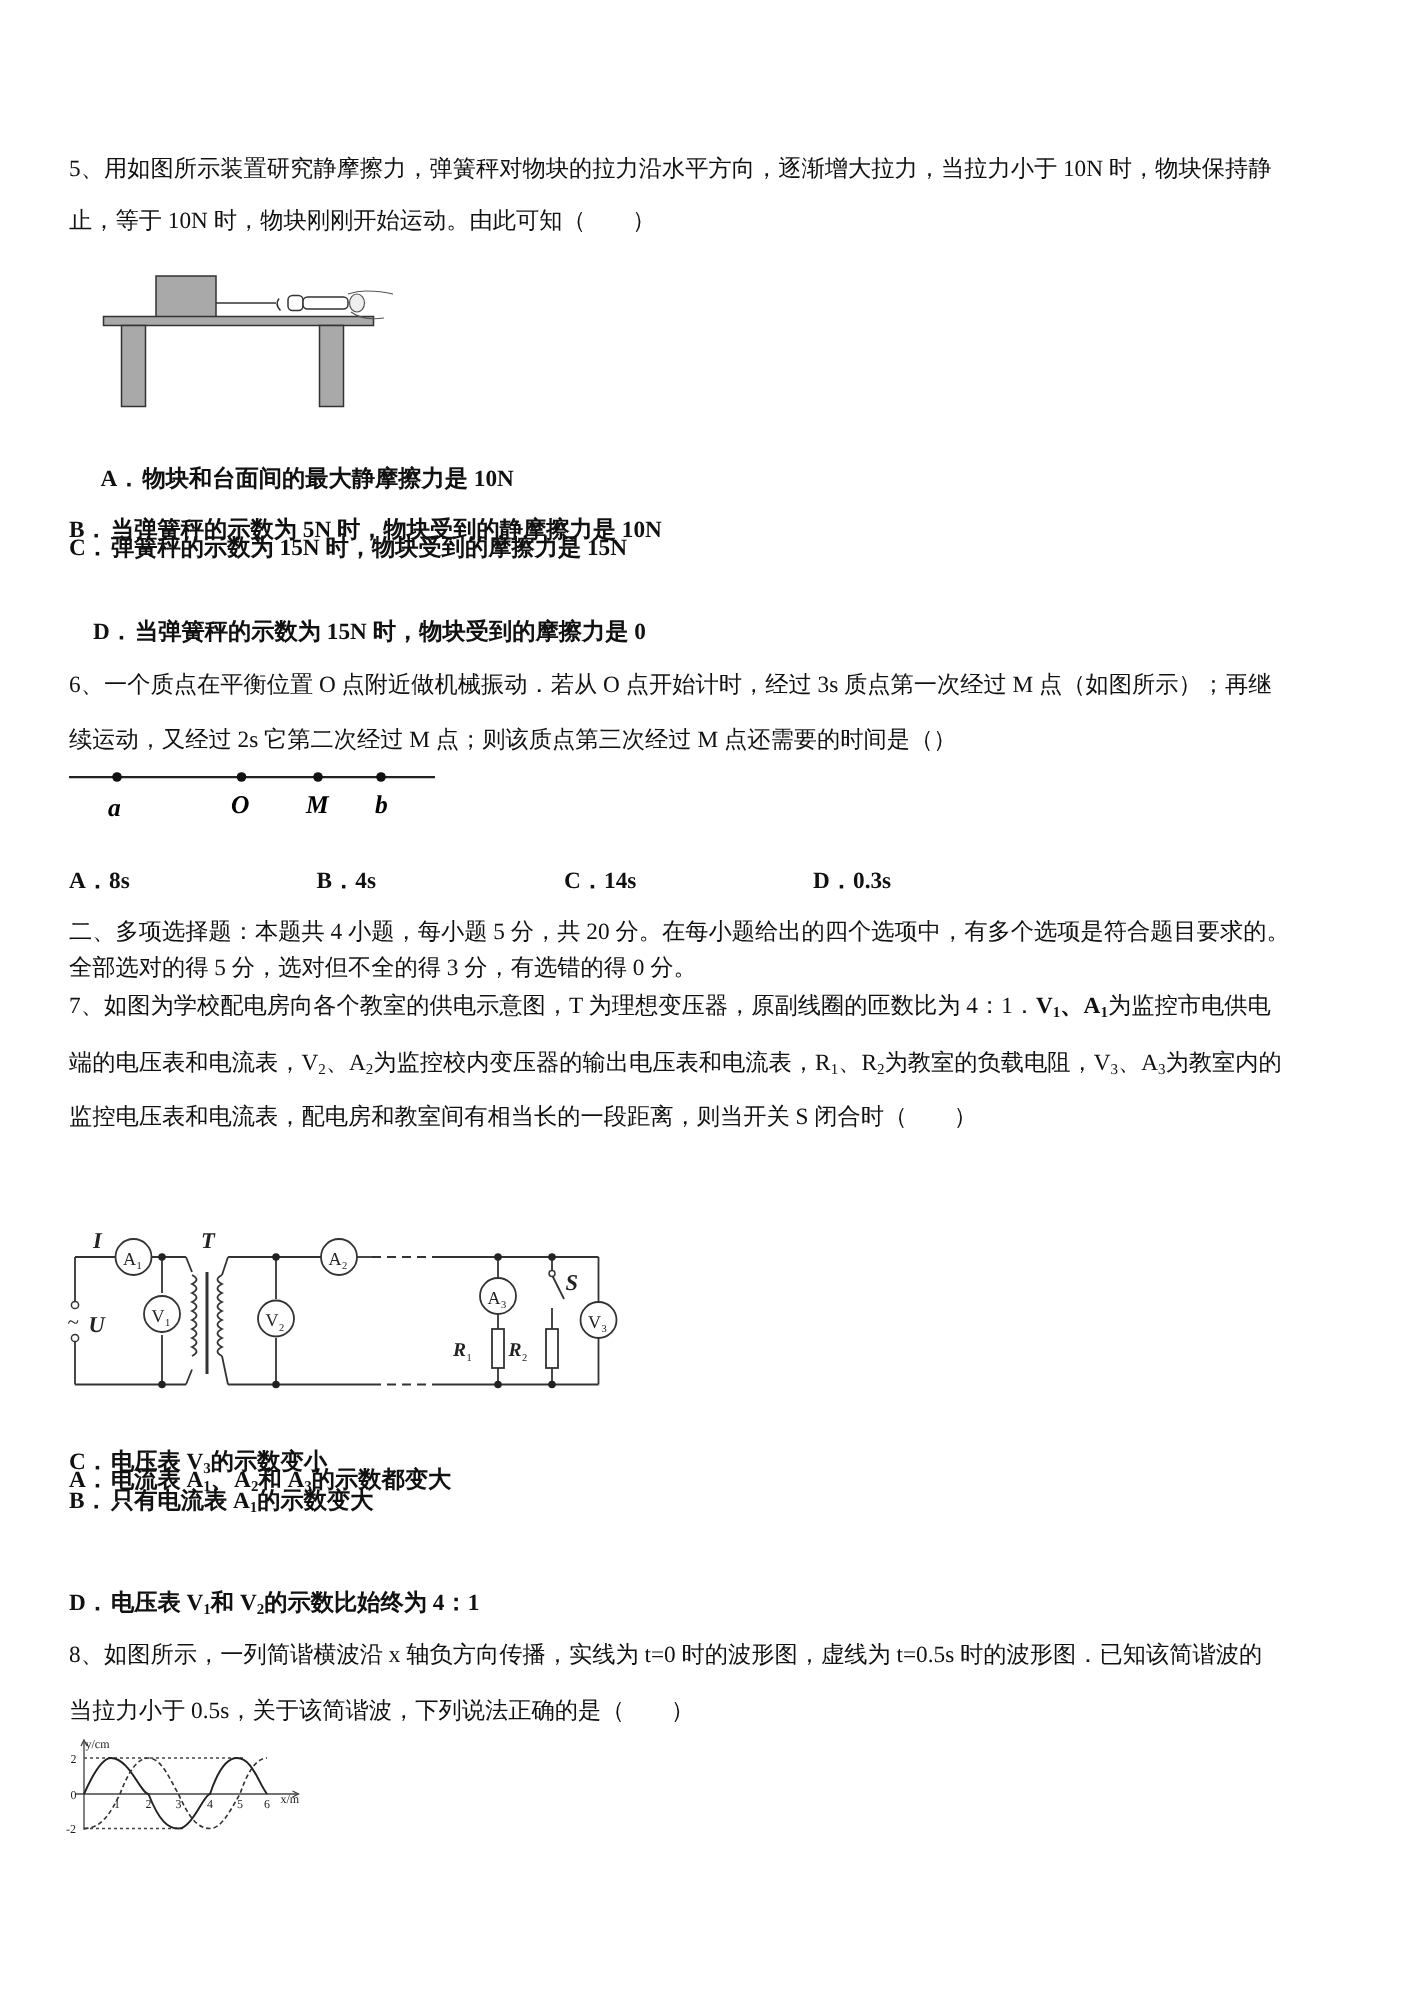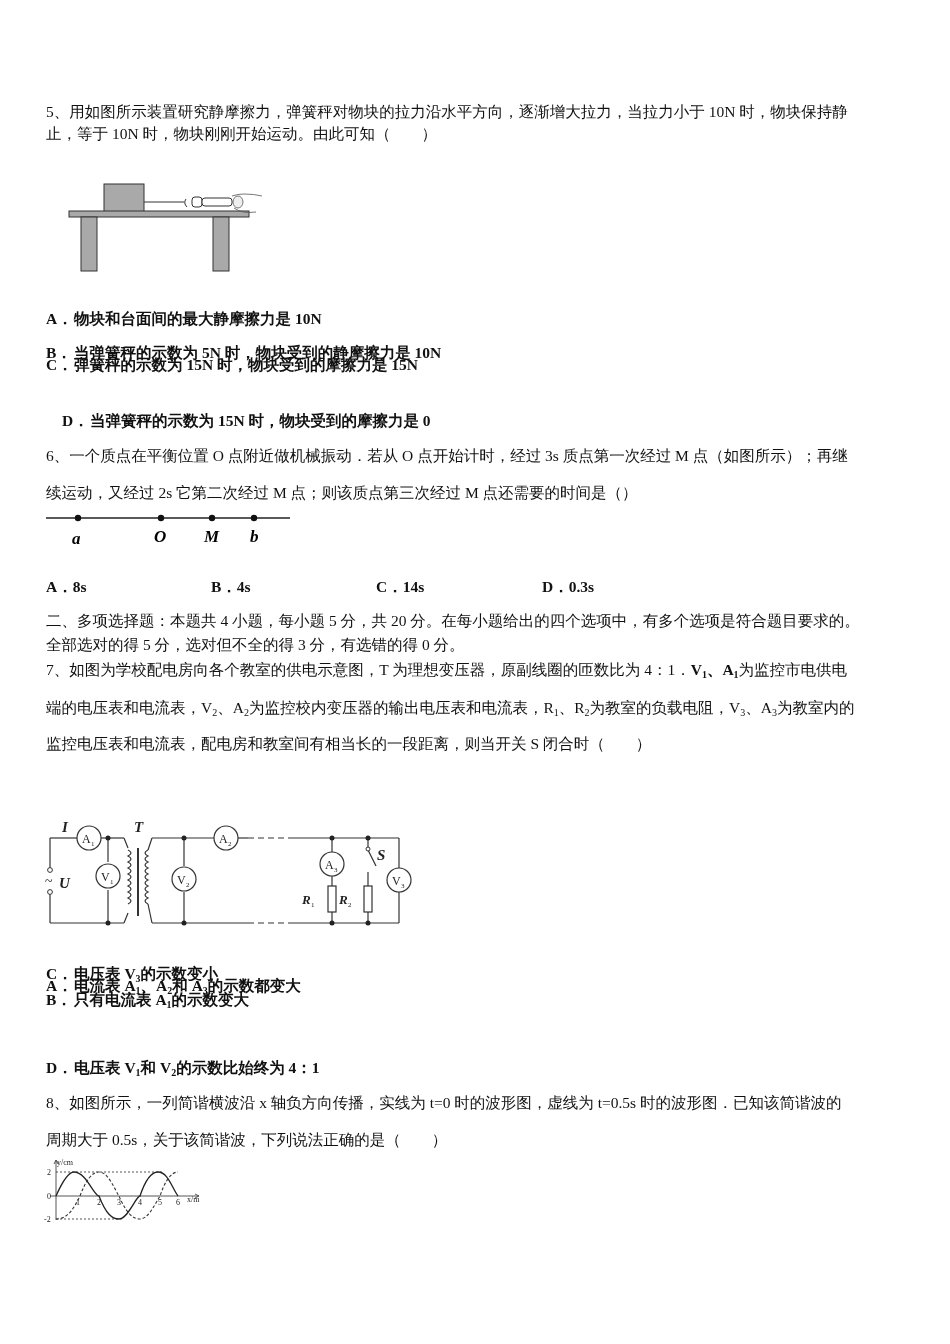--- a/index.html
+++ b/index.html
@@ -12,36 +12,36 @@
   .opt { font-weight: bold; }
   .row-opts { position: absolute; top: 577px; left: 46px; font-size: 15.5px; font-weight: bold; }
   .row-opts span.o { position: absolute; white-space: nowrap; }
   .fig { position: absolute; }
   sub { font-size: 10px; vertical-align: -3px; line-height: 0; }
 </style>
 </head>
 <body>
 
 <div class="line q" style="top:102px;">5、用如图所示装置研究静摩擦力，弹簧秤对物块的拉力沿水平方向，逐渐增大拉力，当拉力小于 10N 时，物块保持静</div>
-<div class="line q" style="top:124px;">止，等于 10N 时，物块刚刚开始运动。由此可知（　　）</div>
+<div class="line q" style="top:137px;">止，等于 10N 时，物块刚刚开始运动。由此可知（　　）</div>
 
 <svg class="fig" style="left:68px;top:182px;" width="200" height="92" viewBox="0 0 200 92">
   <rect x="36" y="2" width="40" height="28" fill="#a9a9a9" stroke="#333" stroke-width="1"></rect>
   <rect x="1" y="29" width="180" height="6" fill="#a9a9a9" stroke="#333" stroke-width="1"></rect>
   <rect x="13" y="35" width="16" height="54" fill="#a9a9a9" stroke="#333" stroke-width="1"></rect>
   <rect x="145" y="35" width="16" height="54" fill="#a9a9a9" stroke="#333" stroke-width="1"></rect>
   <line x1="76" y1="20" x2="116" y2="20" stroke="#333" stroke-width="1"></line>
   <path d="M118 17 q-3 4 1 8" fill="none" stroke="#333"></path>
   <rect x="124" y="15" width="10" height="10" rx="3" fill="#fff" stroke="#333"></rect>
   <rect x="134" y="16" width="30" height="8" rx="3" fill="#fff" stroke="#333"></rect>
   <path d="M164 14 q6 -2 12 -2 q10 0 18 2 M166 26 q8 6 22 4" fill="none" stroke="#555" stroke-width="0.8"></path>
   <ellipse cx="170" cy="20" rx="5" ry="6" fill="#eee" stroke="#555" stroke-width="0.8"></ellipse>
 </svg>
 
-<div class="line" style="top:309px;">
+<div class="line" style="top:309px;margin-left:21px;">
   <span class="opt-label">A．</span><span class="opt">物块和台面间的最大静摩擦力是 10N</span>
 </div>
 <div class="line" style="top:343px;">
   <span class="opt-label">B．</span><span class="opt">当弹簧秤的示数为 5N 时，物块受到的静摩擦力是 10N</span>
 </div>
 <div class="line" style="top:355px;">
   <span class="opt-label">C．</span><span class="opt">弹簧秤的示数为 15N 时，物块受到的摩擦力是 15N</span>
 </div>
 <div class="line" style="top:411px;margin-left:16px;">
   <span class="opt-label">D．</span><span class="opt">当弹簧秤的示数为 15N 时，物块受到的摩擦力是 0</span>
@@ -175,21 +175,21 @@
   <span class="opt-label">B．</span><span>只有电流表 A</span><sub>1</sub><span>的示数变大</span>
 </div>
 <div class="line bold" style="top:964px;">
   <span class="opt-label">C．</span><span>电压表 V</span><sub>3</sub><span>的示数变小</span>
 </div>
 <div class="line bold" style="top:1058px;">
   <span class="opt-label">D．</span><span>电压表 V</span><sub>1</sub><span>和 V</span><sub>2</sub><span>的示数比始终为 4：1</span>
 </div>
 
 <div class="line" style="top:1093px;">8、如图所示，一列简谐横波沿 x 轴负方向传播，实线为 t=0 时的波形图，虚线为 t=0.5s 时的波形图．已知该简谐波的</div>
-<div class="line" style="top:1130px;">周期大于 0.5s，关于该简谐波，下列说法正确的是（　　）</div>
+<div class="line" style="top:1130px;">当拉力小于 0.5s，关于该简谐波，下列说法正确的是（　　）</div>
 
 <svg class="fig" style="left:44px;top:1158px;" width="165" height="68" viewBox="0 0 165 68" font-family="Liberation Serif, serif">
   <g stroke="#444" stroke-width="0.9" fill="none">
     <line x1="12" y1="2" x2="12" y2="62"></line>
     <polyline points="10,6 12,2 14,6"></polyline>
     <line x1="6" y1="38" x2="155" y2="38"></line>
     <polyline points="151,36 155,38 151,40"></polyline>
     <line x1="12" y1="14" x2="120" y2="14" stroke-dasharray="2 2"></line>
     <line x1="12" y1="61" x2="80" y2="61" stroke-dasharray="2 2"></line>
 

